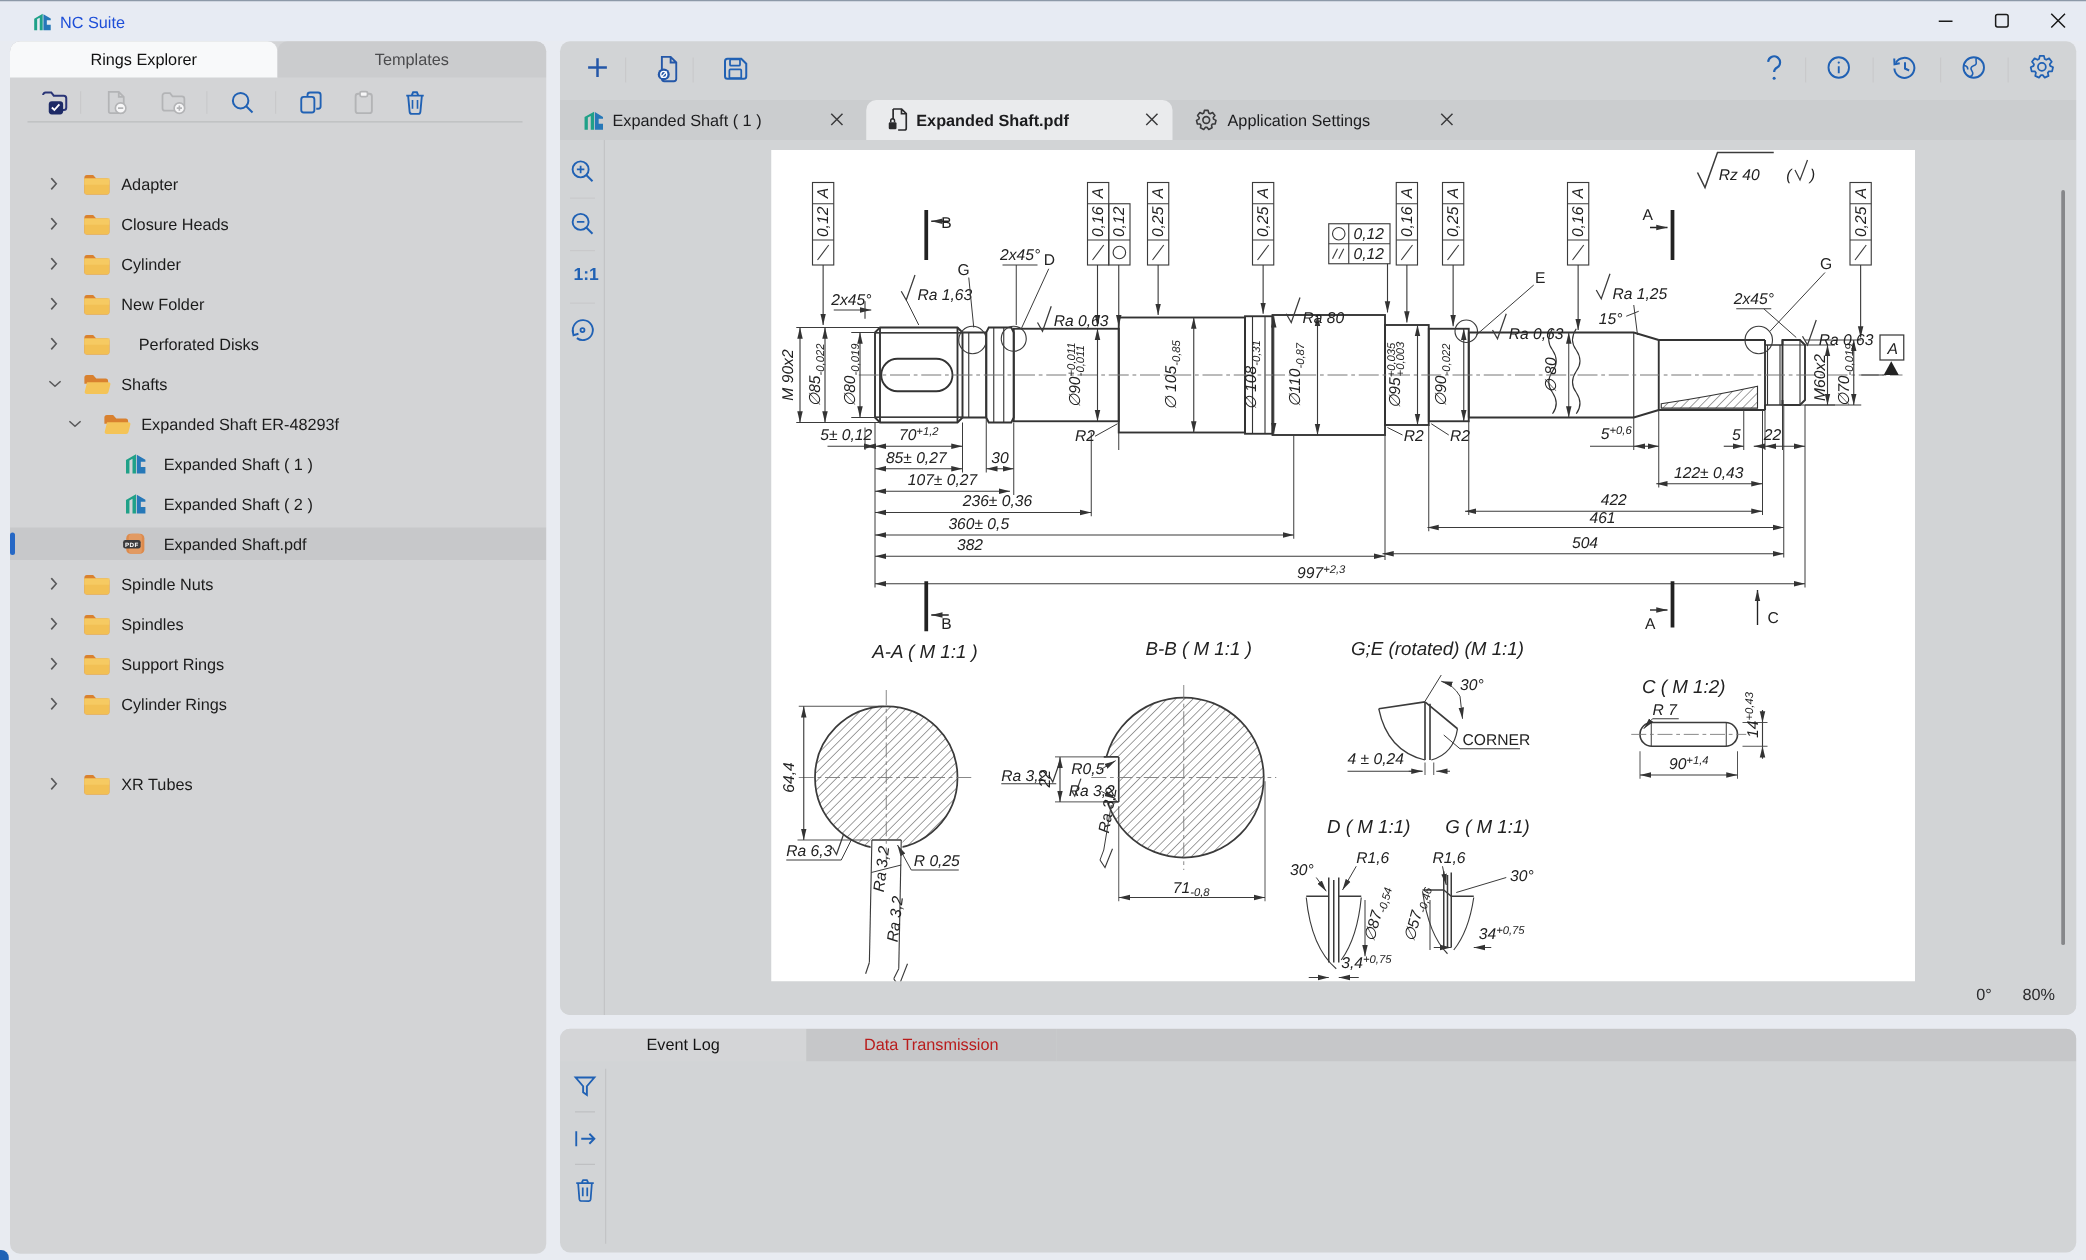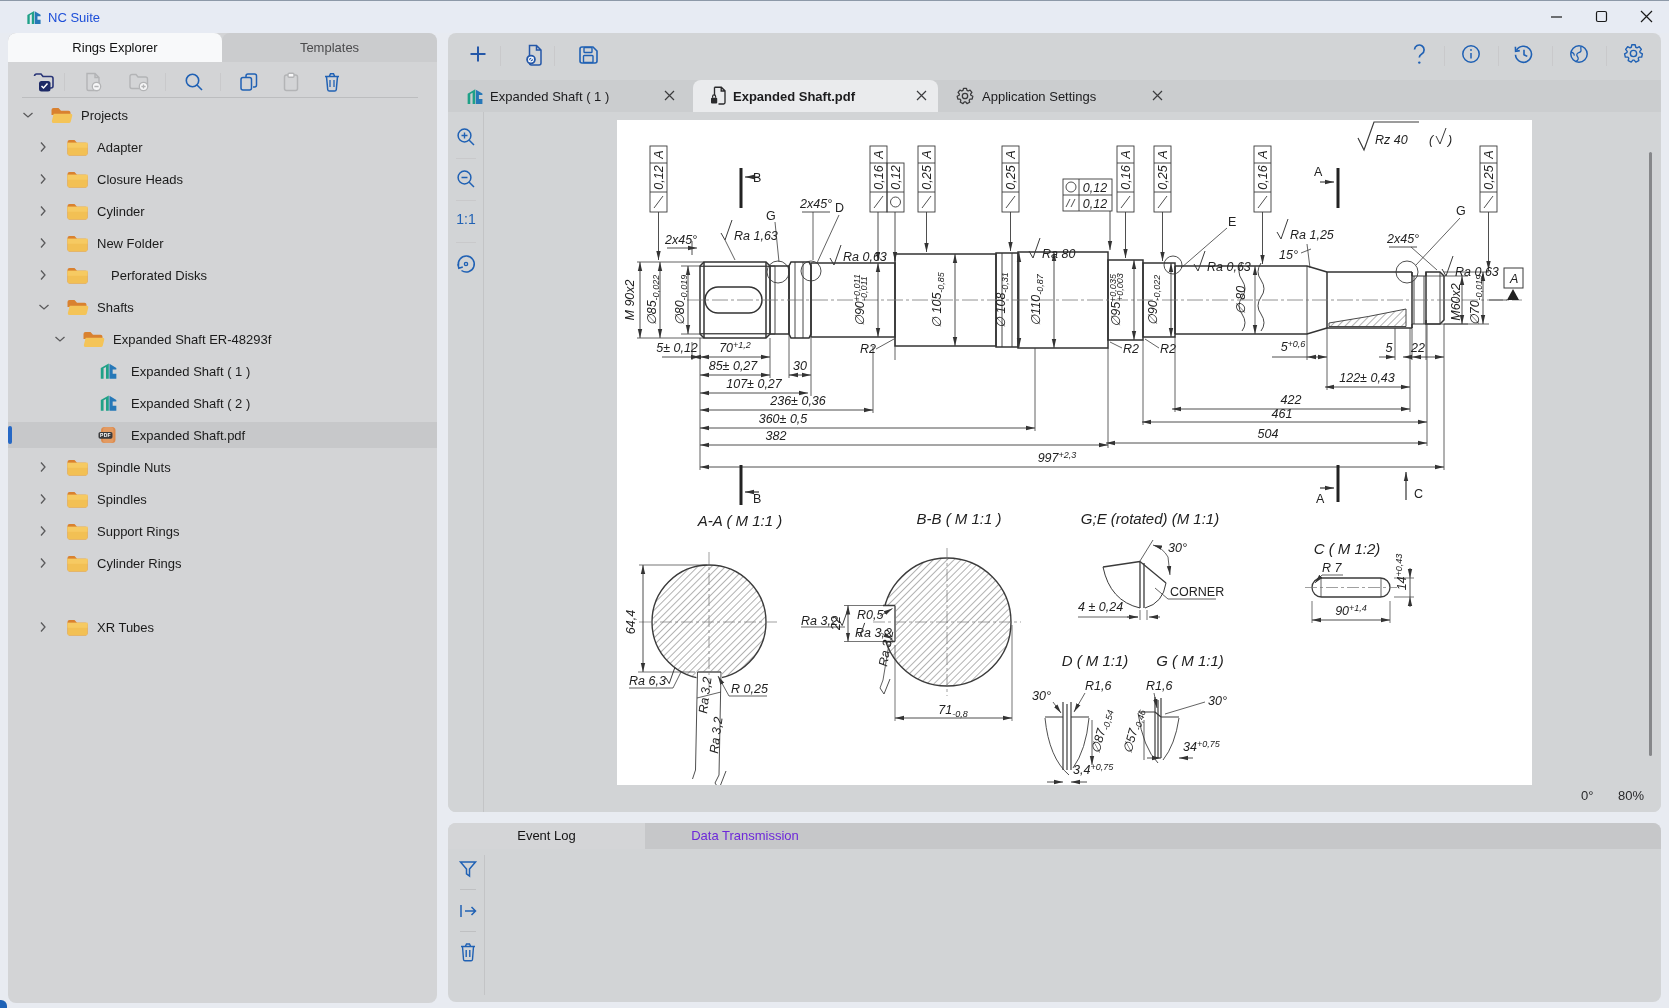--- a/index.html
+++ b/index.html
@@ -27,21 +27,21 @@
 .dtab{position:absolute;top:0;height:32px;font-size:13px}
 .dtab .ttl{position:absolute;top:9px;left:42px;color:#1c1c1e;white-space:nowrap}
 #viewer{position:absolute;left:0;top:79px;width:1213px;height:700px;background:#d2d4d6}
 #page{position:absolute;left:169px;top:8px;width:915px;height:665px;background:#fff}
 #zsep{position:absolute;left:35px;top:0;width:1px;height:700px;background:#c3c4c6}
 #scrollbar{position:absolute;left:1201px;top:40px;width:3px;height:604px;background:#86878a;border-radius:2px}
 
 #bottompanel{position:absolute;left:448px;top:823px;width:1213px;height:179px;background:#d2d4d6;border-radius:8px;overflow:hidden}
 .btab{position:absolute;top:0;height:26px;line-height:26px;font-size:13px;text-align:center}
 #btab1{left:0;width:197px;background:#d4d5d7;color:#141414}
-#btab2{left:197px;width:200px;background:#c6c7c9;color:#6d28d9}
+#btab2{left:197px;width:200px;background:#c6c7c9;color:#b91c1c}
 #btab2x{position:absolute;left:397px;top:0;height:26px;right:0;background:#c6c7c9}
 #bsep{position:absolute;left:36px;top:32px;width:1px;height:140px;background:#c3c4c6}
 svg{display:block}
 .hsep{position:absolute;height:1px;background:#c9c9cb}
 </style></head>
 <body>
 <svg width="0" height="0" style="position:absolute">
 <defs>
 <g id="folderc">
         <path d="M1.5 4.5 a2 2 0 0 1 2-2 h5 l2.5 2.8 h8.5 a2 2 0 0 1 2 2 v8.7 a2 2 0 0 1-2 2 h-16 a2 2 0 0 1-2-2 Z" fill="#d9812f"></path>
@@ -137,29 +137,20 @@
       <rect x="4.5" y="4" width="13" height="15.5" rx="2" fill="none" stroke="#b3b4b6" stroke-width="1.5"></rect>
       <rect x="8" y="2.2" width="6" height="4" rx="1.2" fill="#f7f7f8" stroke="#b3b4b6" stroke-width="1.4"></rect>
     </svg>
     <svg class="abs" style="left:313px;top:9px" width="22" height="22" viewBox="0 0 22 22">
       <path d="M4 5.5 h14 M8.5 5 l1-2.2 h3 L13.5 5 M5.5 5.5 l1.2 13 a1.8 1.8 0 0 0 1.8 1.6 h5 a1.8 1.8 0 0 0 1.8-1.6 l1.2-13" fill="none" stroke="#2061b4" stroke-width="1.5"></path>
       <path d="M9 9 v7 M13 9 v7" stroke="#2061b4" stroke-width="1.3"></path>
     </svg>
   </div>
   <div class="abs" style="left:14px;top:64px;width:396px;height:1px;background:#bcbdbf"></div>
 <div id="tree">
-      <div class="trow" style="top:66px">
-        <svg class="abs" style="left:15px;top:13px" width="10" height="7">
-          <use href="#chevd"></use>
-        </svg>
-        <svg class="abs" style="left:42px;top:6px" width="24" height="20" viewBox="0 0 24 19">
-          <use href="#foldero"></use>
-        </svg>
-        <span class="lbl" style="left:73px">Projects</span>
-      </div>
 <div class="trow" style="top:98px">
         <svg class="abs" style="left:32px;top:11px" width="7" height="10">
           <use href="#chevr"></use>
         </svg>
         <svg class="abs" style="left:58px;top:6px" width="24" height="20" viewBox="0 0 24 19">
           <use href="#folderc"></use>
         </svg>
         <span class="lbl" style="left:89px">Adapter</span>
       </div>
 <div class="trow" style="top:130px">
@@ -366,21 +357,21 @@
         <line x1="14.2" y1="14.2" x2="19" y2="19" stroke="#2061b4" stroke-width="1.5"></line>
         <path d="M9.5 6.5 v6 M6.5 9.5 h6" stroke="#2061b4" stroke-width="1.4"></path>
       </svg>
     <div class="hsep" style="left:8px;top:46px;width:20px"></div>
     <svg class="abs" style="left:7px;top:56px" width="22" height="22" viewBox="0 0 22 22">
         <circle cx="9.5" cy="9.5" r="6.4" fill="none" stroke="#2061b4" stroke-width="1.5"></circle>
         <line x1="14.2" y1="14.2" x2="19" y2="19" stroke="#2061b4" stroke-width="1.5"></line>
         <path d="M6.5 9.5 h6" stroke="#2061b4" stroke-width="1.4"></path>
       </svg>
     <div class="hsep" style="left:8px;top:88px;width:20px"></div>
-    <div class="abs" style="left:5px;top:99px;width:26px;text-align:center;font-weight:normal;color:#2061b4;font-size:14px">1:1</div>
+    <div class="abs" style="left:5px;top:99px;width:26px;text-align:right;font-weight:bold;color:#2061b4;font-size:14px">1:1</div>
     <div class="hsep" style="left:8px;top:130px;width:20px"></div>
     <svg class="abs" style="left:6px;top:140px" width="24" height="24" viewBox="0 0 24 24">
       <path d="M4.5 14 a8 8 0 1 1 3 4.5" fill="none" stroke="#2061b4" stroke-width="1.5"></path>
       <path d="M4 12.2 l0.8 4 l4-1.2" fill="none" stroke="#2061b4" stroke-width="1.5"></path>
       <circle cx="12" cy="12" r="1.6" fill="none" stroke="#2061b4" stroke-width="1.4"></circle>
     </svg>
     <div id="page">
 <svg width="915" height="665" viewBox="0 0 915 665" font-family="Liberation Sans, sans-serif">
 <defs>
 <marker id="ma" markerWidth="10" markerHeight="6" refX="9" refY="3" orient="auto-start-reverse" markerUnits="userSpaceOnUse">

